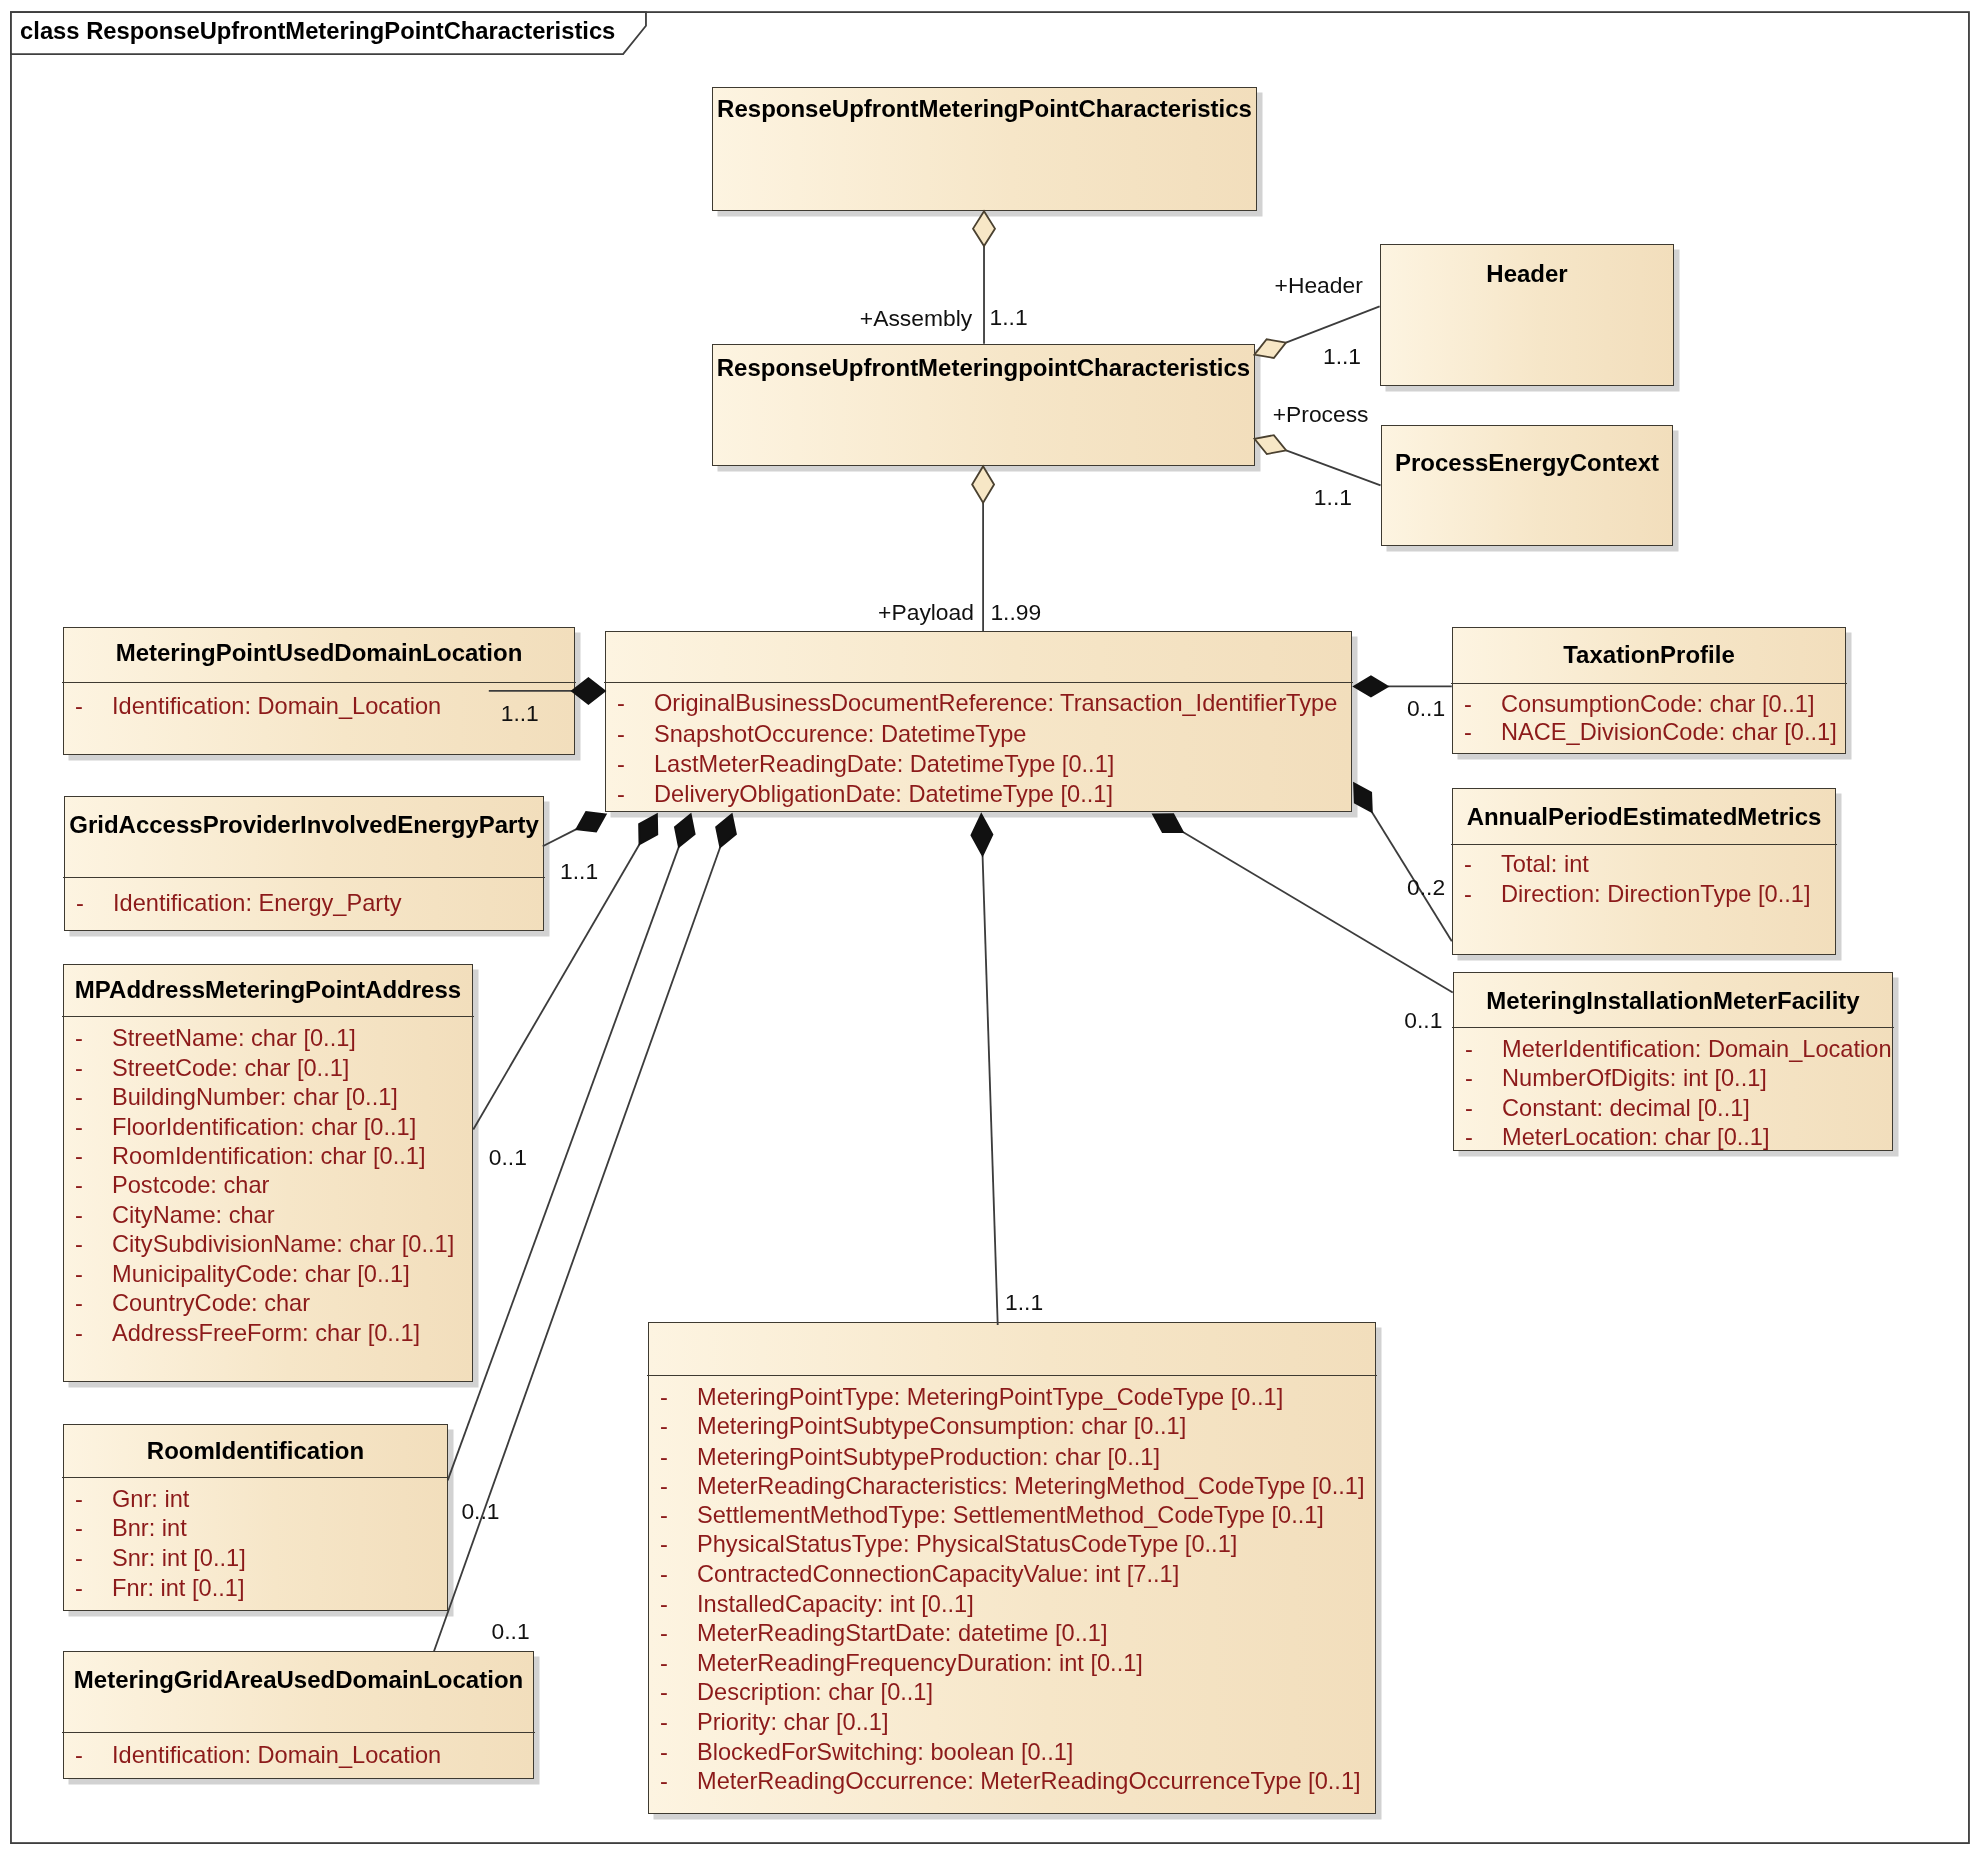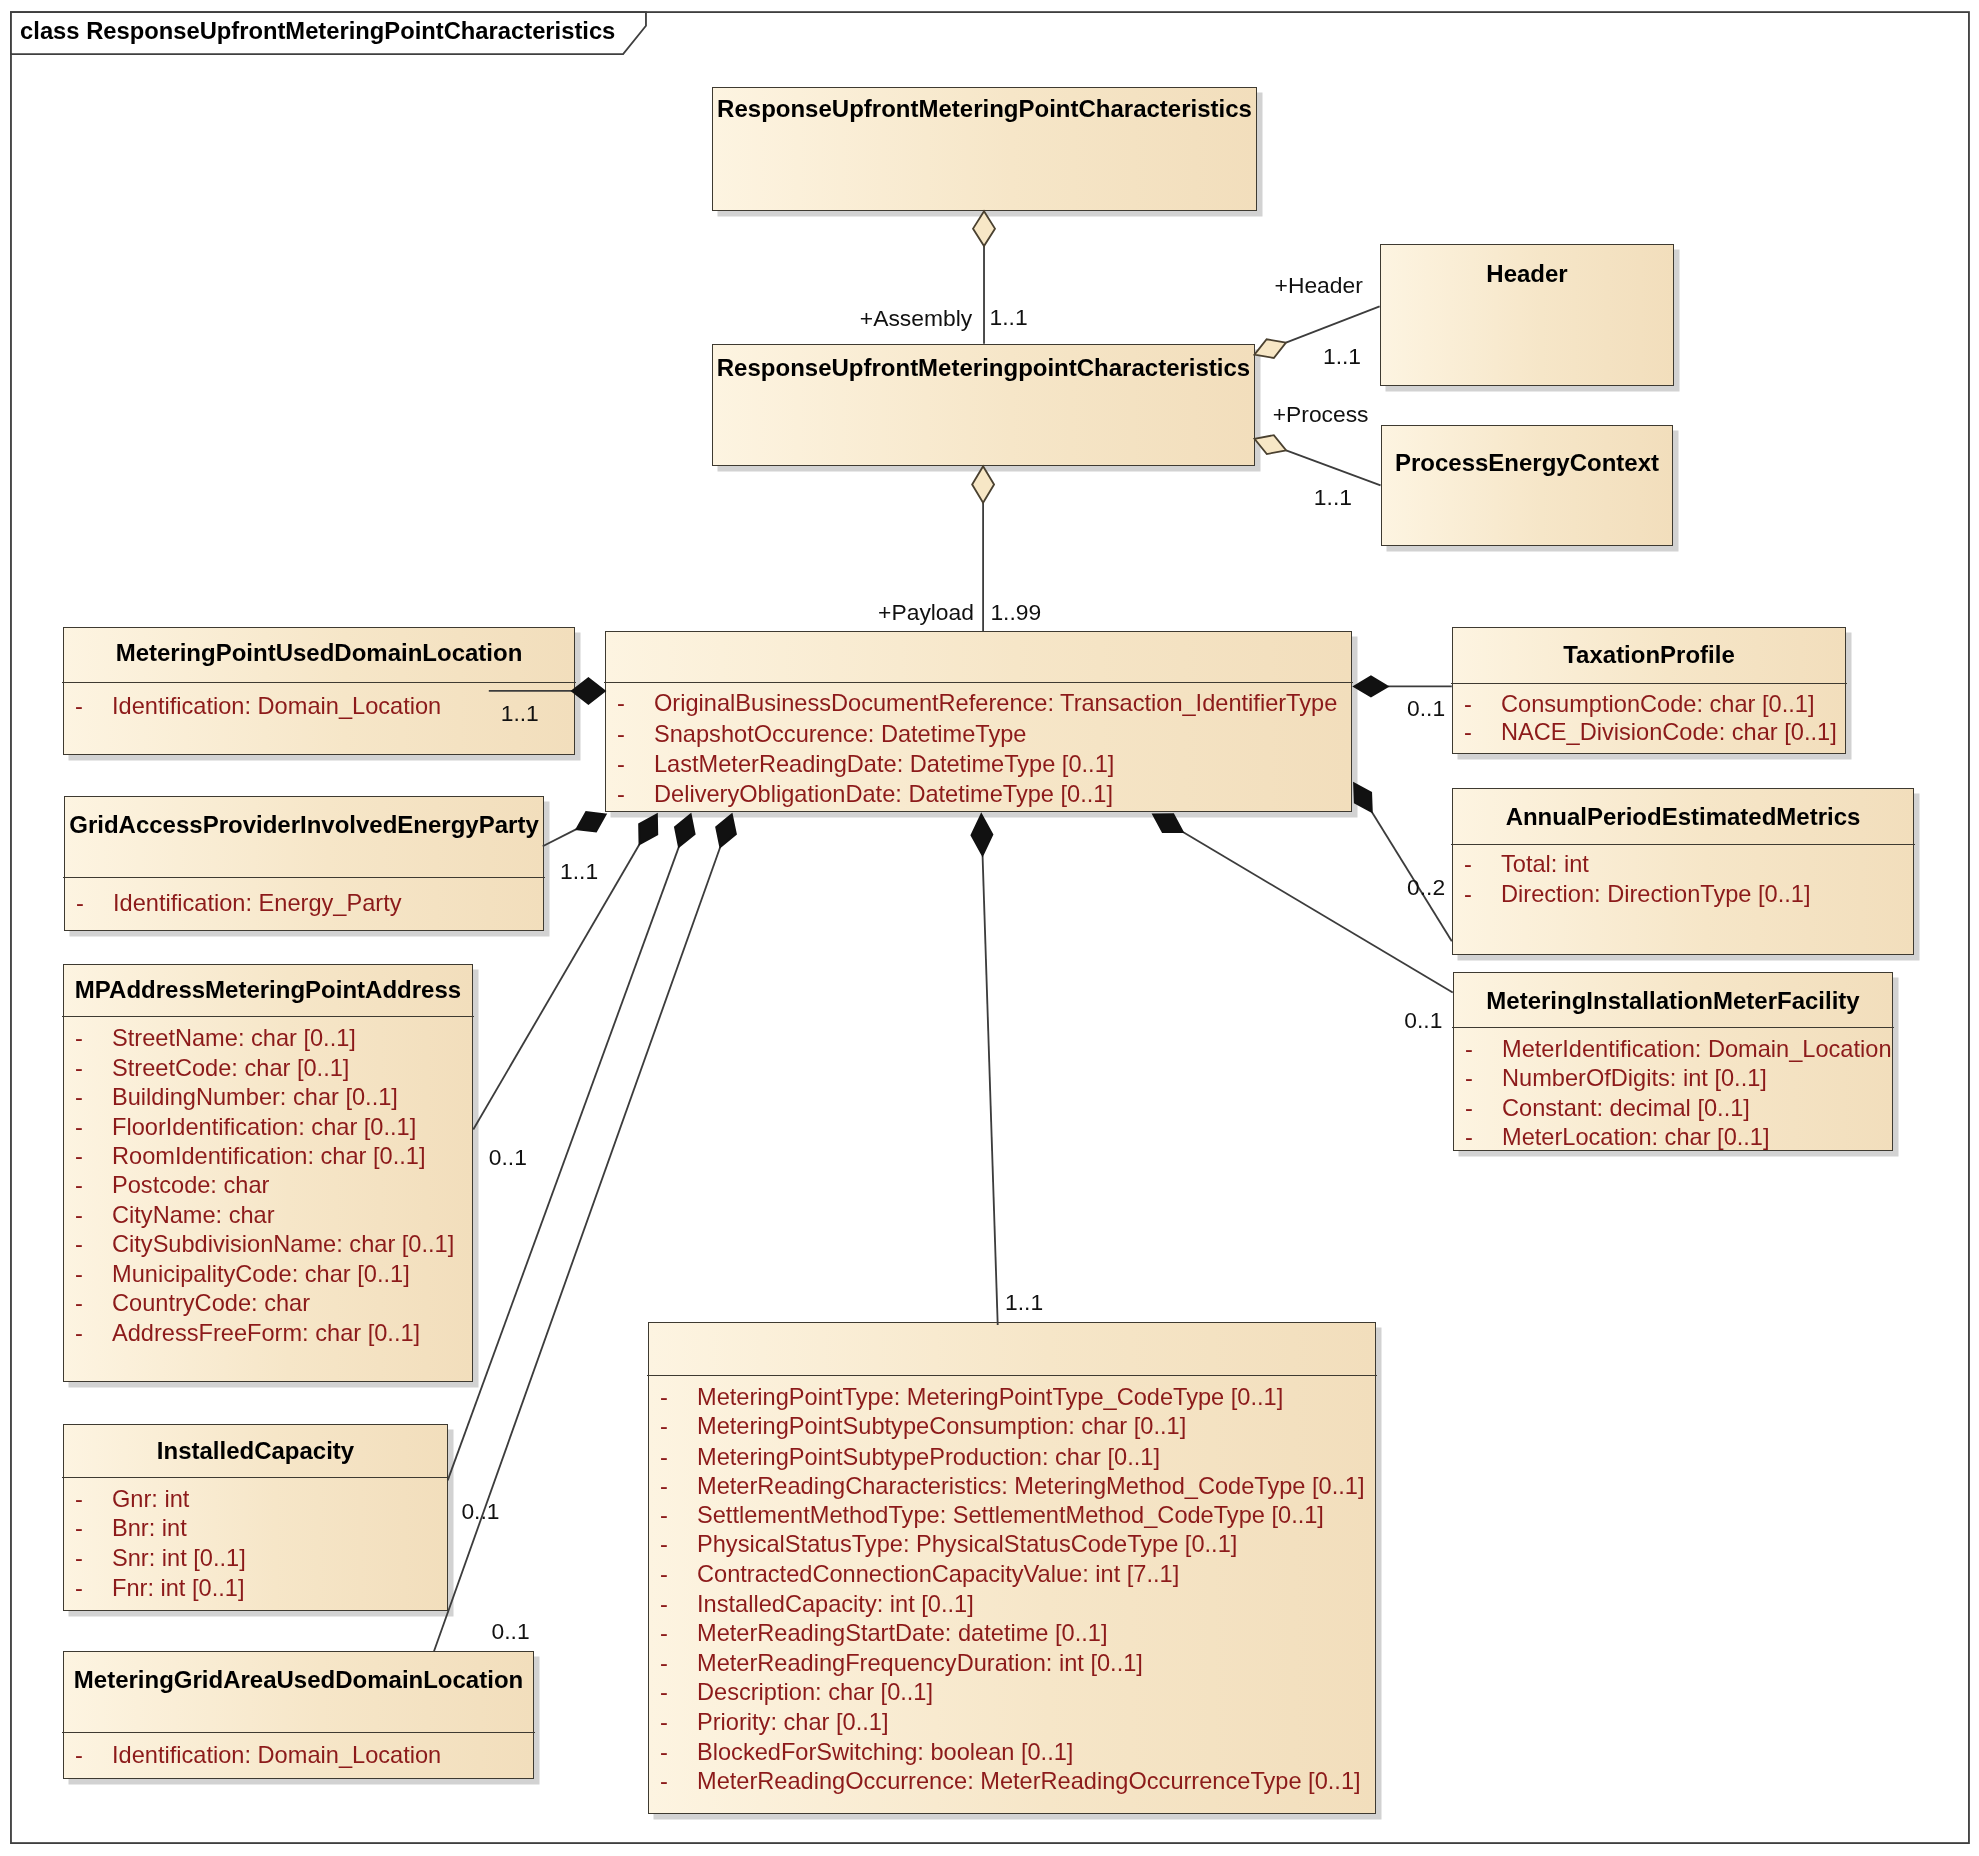--- a/index.html
+++ b/index.html
@@ -110,21 +110,21 @@
     <div class="a" style="top:325px">
       <span class="d">-</span>
       <span class="v">CountryCode: char</span>
     </div>
     <div class="a" style="top:355px">
       <span class="d">-</span>
       <span class="v">AddressFreeForm: char [0..1]</span>
     </div>
   </div>
 <div class="box" style="left:63px;top:1424px;width:385px;height:187px">
-    <div class="t" style="top:12px">InstalledCapacity</div>
+    <div class="t" style="top:12px">RoomIdentification</div>
     <div class="s" style="top:52px"></div>
     <div class="a" style="top:61px">
       <span class="d">-</span>
       <span class="v">Gnr: int</span>
     </div>
     <div class="a" style="top:90px">
       <span class="d">-</span>
       <span class="v">Bnr: int</span>
     </div>
     <div class="a" style="top:120px">
@@ -149,21 +149,21 @@
     <div class="s" style="top:55px"></div>
     <div class="a" style="top:63px">
       <span class="d">-</span>
       <span class="v">ConsumptionCode: char [0..1]</span>
     </div>
     <div class="a" style="top:91px">
       <span class="d">-</span>
       <span class="v">NACE_DivisionCode: char [0..1]</span>
     </div>
   </div>
-<div class="box" style="left:1452px;top:788px;width:462px;height:167px">
+<div class="box" style="left:1452px;top:788px;width:384px;height:167px">
     <div class="t" style="top:13.7px">AnnualPeriodEstimatedMetrics</div>
     <div class="s" style="top:55px"></div>
     <div class="a" style="top:62px">
       <span class="d">-</span>
       <span class="v">Total: int</span>
     </div>
     <div class="a" style="top:92px">
       <span class="d">-</span>
       <span class="v">Direction: DirectionType [0..1]</span>
     </div>

